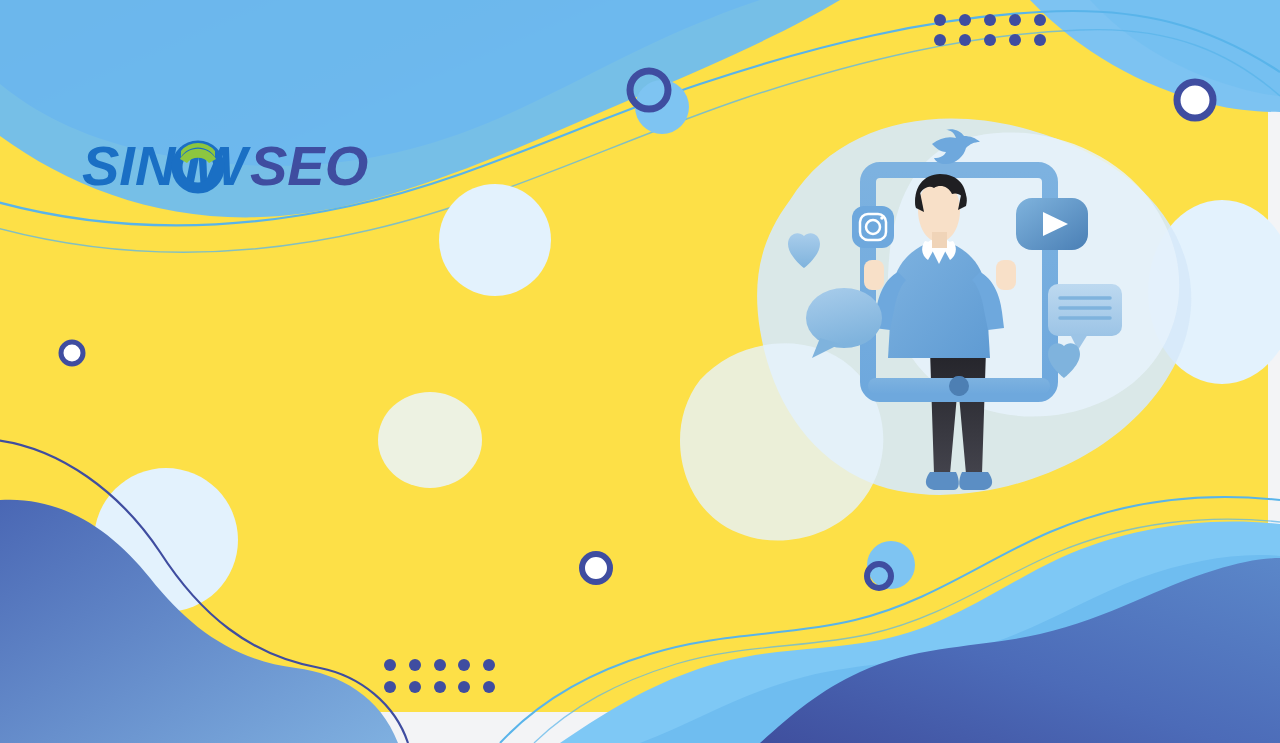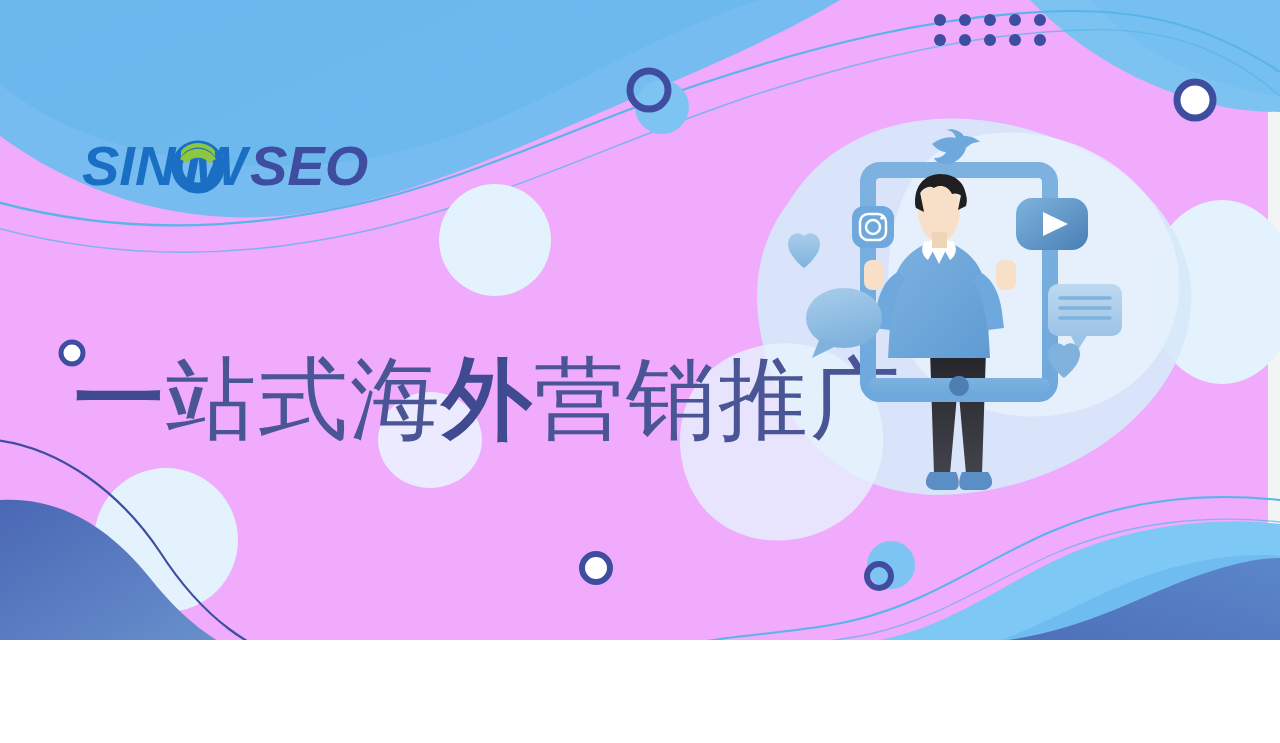--- a/index.html
+++ b/index.html
@@ -1,19 +1,19 @@
 <!DOCTYPE html>
 <html><head>
 <meta charset="utf-8">
 <style>
   * { margin:0; padding:0; box-sizing:border-box; }
   html,body{ width:1280px; height:743px; overflow:hidden; background:#ffffff;
              font-family:"Liberation Sans", sans-serif; }
 
-  #slide{ position:relative; width:1280px; height:640px; background:#f0abfc; overflow:hidden; }
+  #slide{ position:relative; width:1280px; height:743px; background:#fde047; overflow:hidden; }
 
   
   .bg-layer{ position:absolute; inset:0; width:1280px; height:743px; }
 
   
   #logo{ position:absolute; left:82px; top:133px; width:400px; height:66px; }
 
   
   #headline{
     position:absolute; left:74px; top:355px;
@@ -152,23 +152,20 @@
       <text x="112" y="52" fill="#1a6fc4">W</text>
       <text x="168" y="52" fill="#3f4da0">SEO</text>
     </g>
 
     <circle cx="116" cy="34" r="21" fill="none" stroke="#1a6fc4" stroke-width="11"></circle>
 
     <path d="M98,26 A21,21 0 0 1 134,26 L127,30 A14,14 0 0 0 105,30 Z" fill="#8dc63f"></path>
     <path d="M99,24 A20,20 0 0 1 133,24 L133,18 A22,22 0 0 0 99,18 Z" fill="#8dc63f"></path>
   </svg>
 
-  <div id="headline">
-    <span class="hv">一</span><span class="lt">站式海</span><span class="hv">外</span><span class="lt">营销推广</span>
-  </div>
 
   <svg id="illus" viewBox="0 0 420 420">
     <defs>
       <linearGradient id="gPhone" x1="0" y1="0" x2="0" y2="1">
         <stop offset="0%" stop-color="#7db2e0"></stop>
         <stop offset="100%" stop-color="#6ea8dd"></stop>
       </linearGradient>
       <linearGradient id="gYT" x1="0" y1="0" x2="1" y2="1">
         <stop offset="0%" stop-color="#7fb3dd"></stop>
         <stop offset="100%" stop-color="#4a7fb5"></stop>

